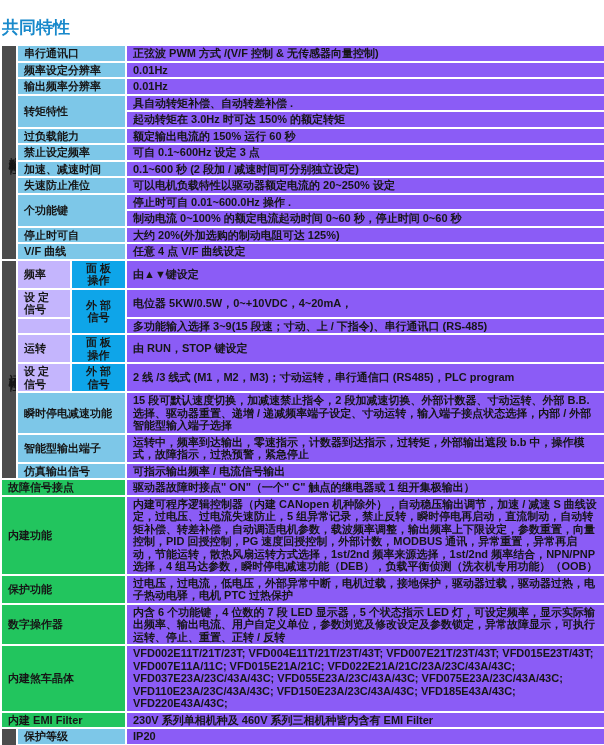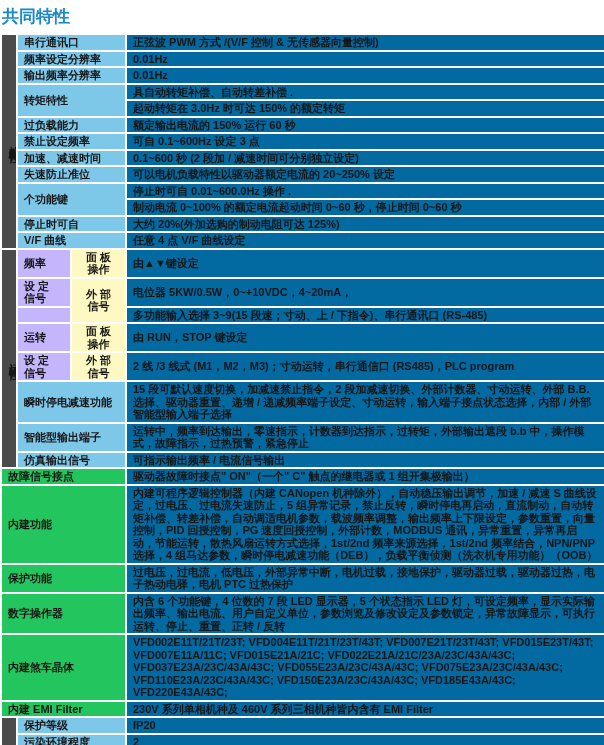--- a/index.html
+++ b/index.html
@@ -1,35 +1,35 @@
 <!DOCTYPE html>
 <html><head>
 <meta charset="utf-8">
 <style>
   html,body{margin:0;padding:0;background:#ffffff;}
   body{width:604px;font-family:"Liberation Sans","DejaVu Sans",sans-serif;}
-  .page-title{color:#1889cb;font-size:17px;font-weight:bold;padding:5px 2px 5px 2px;}
+  .page-title{color:#1889cb;font-size:17px;font-weight:bold;padding:16px 2px 5px 2px;}
   table.spec{border-collapse:collapse;width:604px;table-layout:fixed;}
   table.spec td{
     border:2px solid #ffffff;
     font-size:11px;line-height:12.5px;
     color:#161616;font-weight:bold;
     padding:1px 6px;vertical-align:middle;
     overflow:hidden;
   }
   tr{height:16px;}
   tr.h26{height:26px;}
   tr.h28{height:28px;}
   td.strip{background:#4c4c4c;color:#ffffff;padding:0;text-align:center;vertical-align:middle;}
   .vtext{writing-mode:vertical-rl;text-orientation:upright;display:inline-block;letter-spacing:2px;font-size:11px;font-weight:bold;}
   td.label{background:#7dc7e8;padding-left:8px;}
   td.label3{background:#22c55e;padding-left:18px;}
-  td.sub{background:#fef9c3;text-align:center;white-space:pre-line;}
+  td.sub{background:#0ea5e9;text-align:center;white-space:pre-line;}
   td.labelA{background:#c4b5fd;padding-left:8px;white-space:pre-line;}
-  td.value{background:#0369a1;padding-left:7px;}
+  td.value{background:#8b5cf6;padding-left:7px;}
 </style>
 </head>
 <body>
 
 <div class="page-title">共同特性</div>
 
 <table class="spec">
   <colgroup>
     <col style="width:16px">
       <col style="width:54px">

